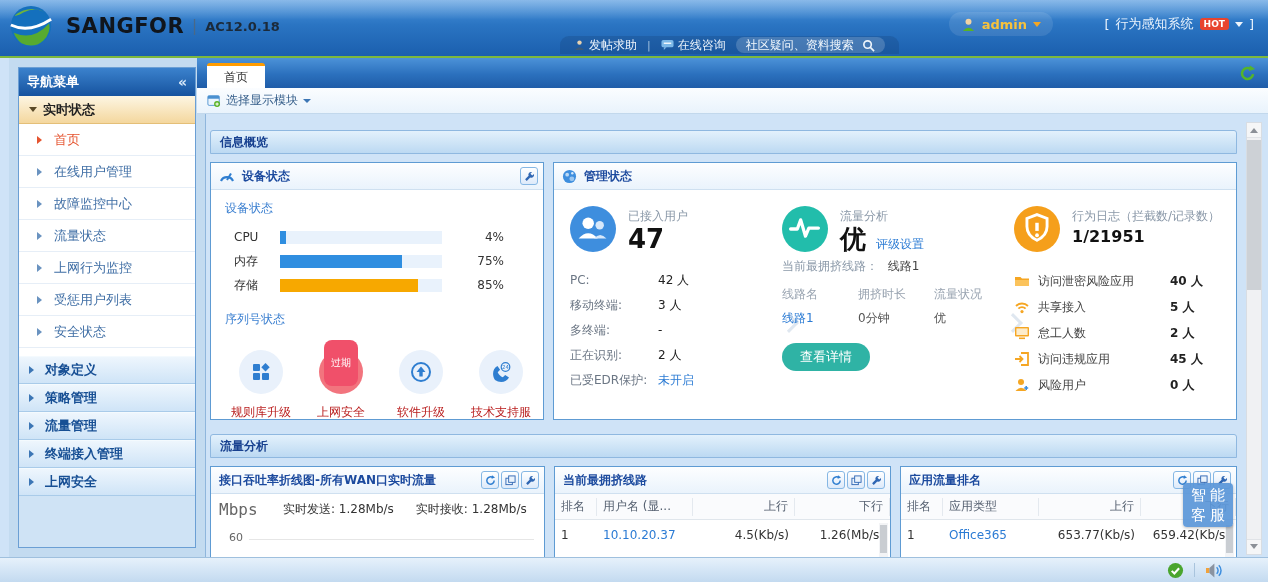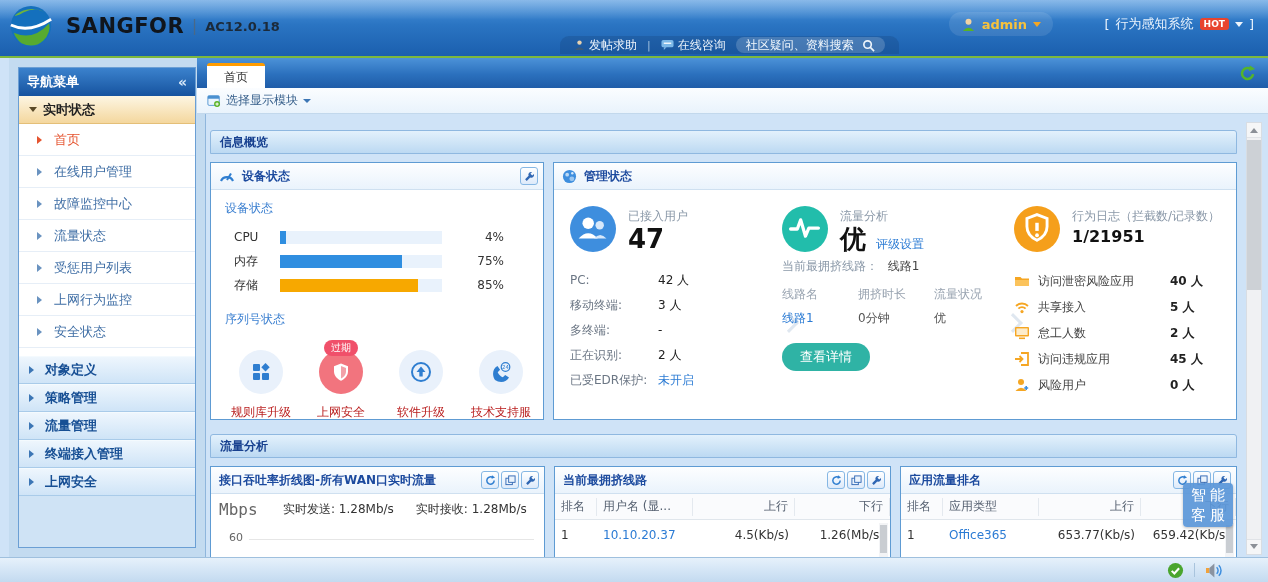--- a/index.html
+++ b/index.html
@@ -77,21 +77,21 @@
   .meter-row { display:flex; align-items:center; height:24px; padding-left:23px; }
   .m-label { width:46px; font-size:12px; color:#333; }
   .m-track { width:162px; height:13px; background:#e9f2fc; position:relative; }
   .m-fill { position:absolute; left:0; top:0; bottom:0; }
   .m-pct { width:62px; text-align:right; font-size:12px; color:#333; }
   .serial-row { display:flex; padding:8px 6px 0 14px; gap:8px; }
   .serial { width:72px; text-align:center; position:relative; cursor:pointer; }
   .s-circle { width:44px; height:44px; border-radius:50%; background:#e9f1fb; margin:6px auto 0; display:flex; align-items:center; justify-content:center; }
   .s-circle.red { background:#f2747e; }
   .s-label { font-size:12px; color:#b91c1c; margin-top:10px; white-space:nowrap; overflow:hidden; }
-  .s-badge { position:absolute; top:-4px; left:50%; transform:translateX(-50%); background:#f0506a; color:#fff; font-size:10px; border-radius:8px; padding:1px 7px; }
+  .s-badge { position:absolute; top:-4px; left:50%; transform:translateX(-50%); background:#f0506a; color:#fff; font-size:10px; border-radius:8px; padding:16px 7px; }
 
   
   .man-panel { flex:1; height:258px; position:relative; }
   .man-body { display:flex; padding:16px 16px 0 16px; }
   .man-col { position:relative; }
   .col1 { width:212px; } .col2 { width:232px; } .col3 { flex:1; }
   .hero { display:flex; align-items:flex-start; gap:12px; }
   .h-circle { width:46px; height:46px; border-radius:50%; flex:0 0 46px; }
   .h-circle.blue { background:#3e8ede; } .h-circle.teal { background:#22bdab; } .h-circle.orange { background:#f59f1b; }
   .h-label { font-size:12px; color:#8a98a8; margin-top:2px; white-space:nowrap; }
@@ -249,25 +249,25 @@
         <div class="nav-item">
           <span class="tri-r"></span>
           <span>故障监控中心</span>
         </div>
         <div class="nav-item">
           <span class="tri-r"></span>
           <span>流量状态</span>
         </div>
         <div class="nav-item">
           <span class="tri-r"></span>
-          <span>受惩用户列表</span>
+          <span>上网行为监控</span>
         </div>
         <div class="nav-item">
           <span class="tri-r"></span>
-          <span>上网行为监控</span>
+          <span>受惩用户列表</span>
         </div>
         <div class="nav-item">
           <span class="tri-r"></span>
           <span>安全状态</span>
         </div>
       </div>
       <div class="nav-gap"></div>
       <div class="sec-col">
         <span class="tri-r"></span>
         <span>对象定义</span>

